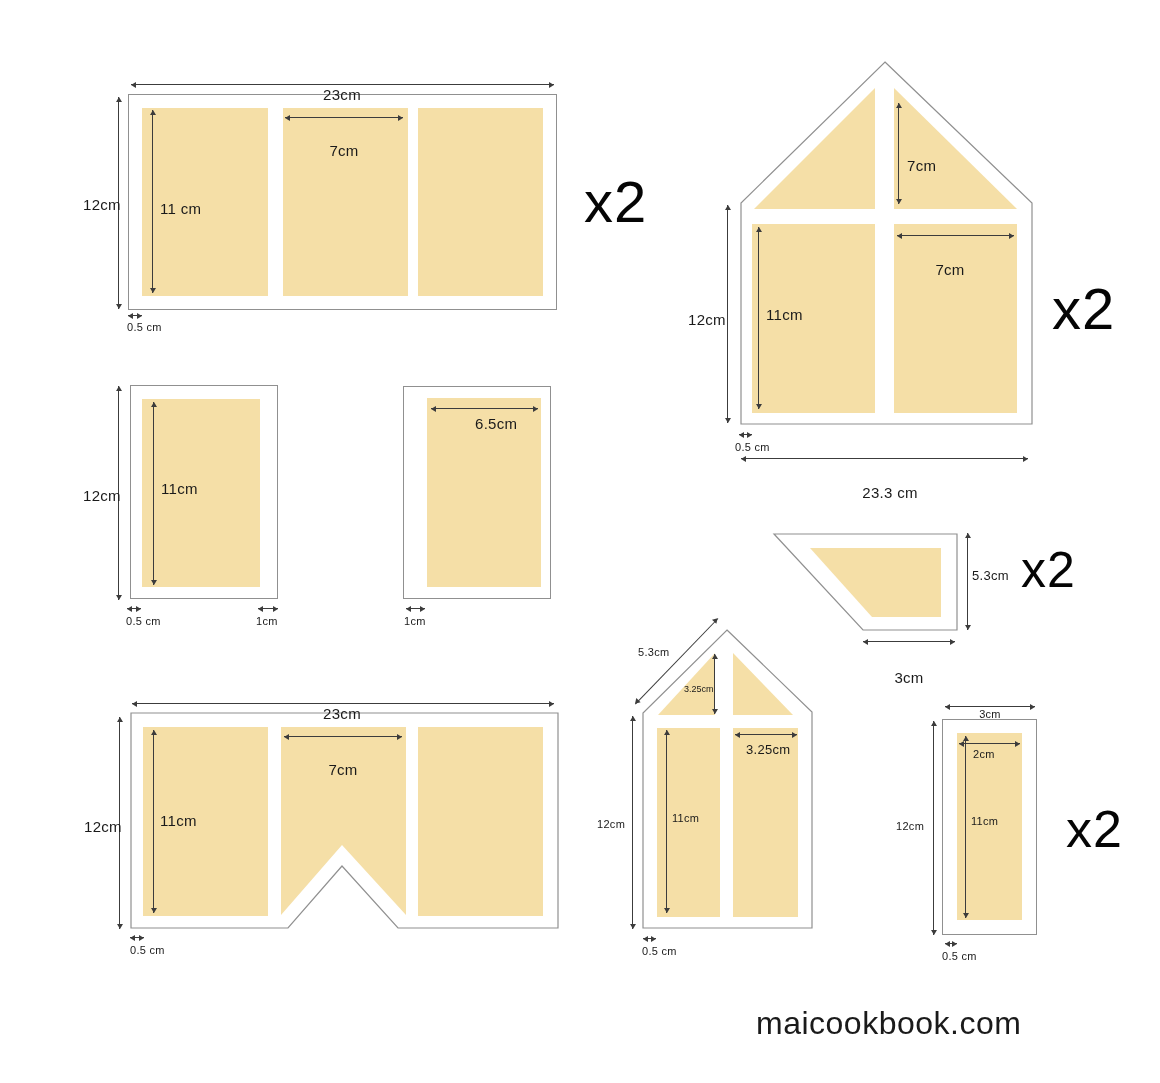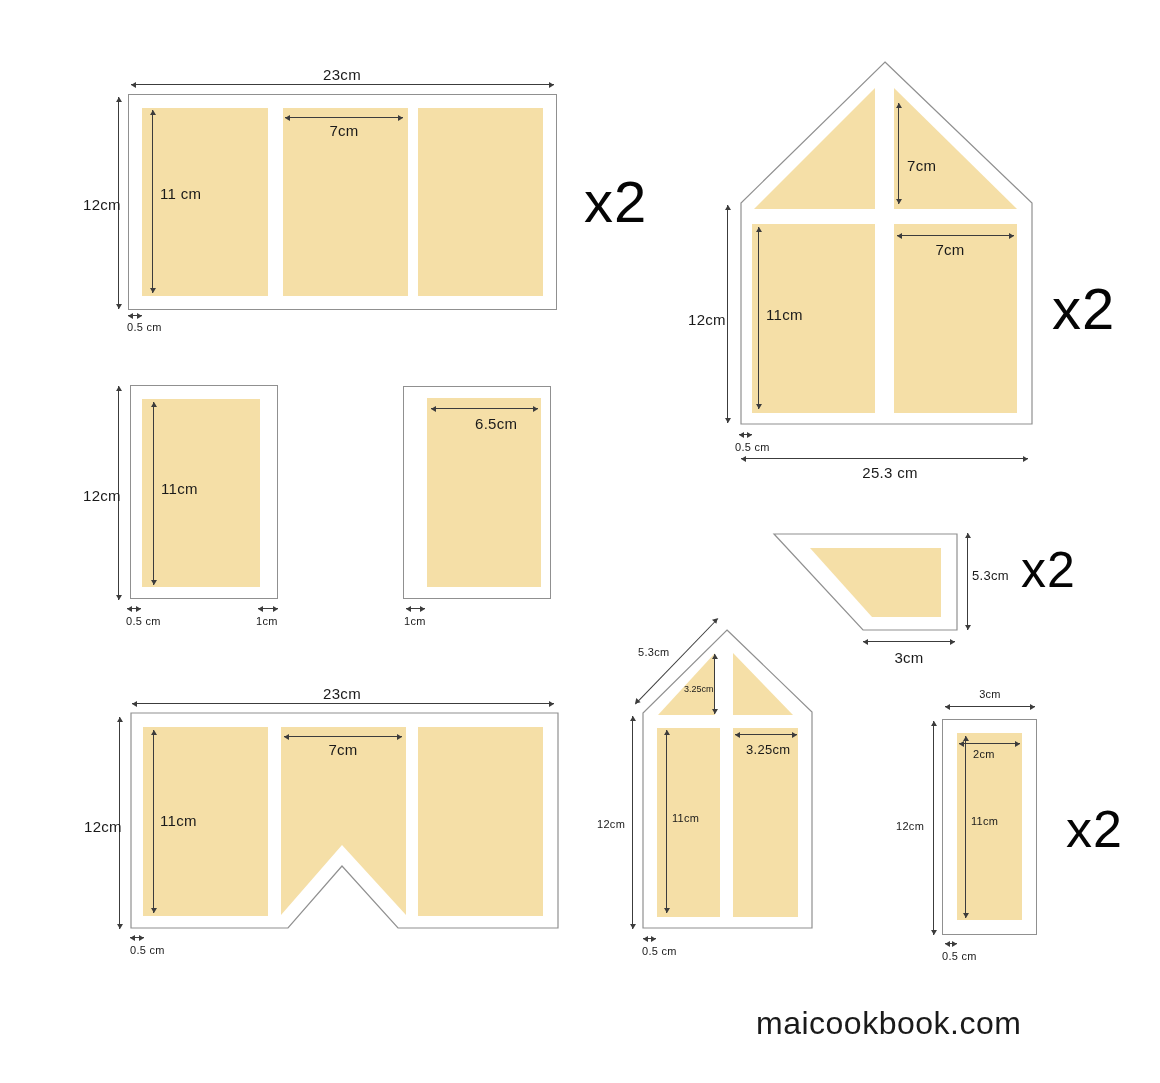--- a/index.html
+++ b/index.html
@@ -16,21 +16,21 @@
   }
   .obox{position:absolute;background:#fff;border:1px solid var(--outline);box-sizing:border-box;}
   .tan{position:absolute;background:var(--panel);}
   svg.shape{position:absolute;overflow:visible;}
   .outline-poly{fill:#fff;stroke:var(--outline);stroke-width:1.2;}
   .tan-poly{fill:var(--panel);stroke:none;}
   .lbl{position:absolute;font-size:15px;line-height:1.2;letter-spacing:.3px;color:var(--text);white-space:nowrap;}
   .lbl.s14{font-size:11px;}
   .lbl.s13{font-size:13px;}
   .lbl.s9{font-size:9px;letter-spacing:0;}
-  .ctr{transform:translateX(-50%);}
+  .ctr{transform:translateX(-50%);margin-top:20px;}
   .x2{position:absolute;font-size:58px;line-height:1;color:#050505;letter-spacing:1px;}
   
   .dh{position:absolute;height:0;border-top:1px solid var(--dimension-line);}
   .dh::before,.dh::after{content:"";position:absolute;top:-3px;width:0;height:0;
     border-top:3px solid transparent;border-bottom:3px solid transparent;}
   .dh::before{left:0;border-right:5px solid var(--dimension-line);}
   .dh::after{right:0;border-left:5px solid var(--dimension-line);}
   
   .dv{position:absolute;width:0;border-left:1px solid var(--dimension-line);}
   .dv::before,.dv::after{content:"";position:absolute;left:-3px;width:0;height:0;
@@ -48,21 +48,21 @@
   <div>
     <div class="obox" style="left:128px;top:94px;width:429px;height:216px;"></div>
     <div class="tan" style="left:142px;top:108px;width:126px;height:188px;"></div>
     <div class="tan" style="left:283px;top:108px;width:125px;height:188px;"></div>
     <div class="tan" style="left:418px;top:108px;width:125px;height:188px;"></div>
     <div class="dh" style="left:131px;top:84px;width:423px;"></div>
     <div class="lbl ctr" style="left:342px;top:66px;">23cm</div>
     <div class="dv" style="left:118px;top:97px;height:212px;"></div>
     <div class="lbl" style="left:83px;top:196px;">12cm</div>
     <div class="dv" style="left:152px;top:110px;height:183px;"></div>
-    <div class="lbl" style="left:160px;top:185px;">11 cm</div>
+    <div class="lbl" style="left:160px;top:200px;">11 cm</div>
     <div class="dh" style="left:285px;top:117px;width:118px;"></div>
     <div class="lbl ctr" style="left:344px;top:122px;">7cm</div>
     <div class="dh" style="left:128px;top:315px;width:14px;"></div>
     <div class="lbl s14" style="left:127px;top:321px;">0.5 cm</div>
     <div class="x2" style="left:584px;top:173px;">x2</div>
   </div>
 
   <div>
     <svg class="shape" style="left:739px;top:60px;" width="295" height="366" viewBox="0 0 295 366">
       <polygon class="outline-poly" points="146,2 293,143 293,364 2,364 2,143"></polygon>
@@ -75,21 +75,21 @@
     <div class="lbl" style="left:907px;top:157px;">7cm</div>
     <div class="dv" style="left:758px;top:227px;height:182px;"></div>
     <div class="lbl" style="left:766px;top:306px;">11cm</div>
     <div class="dh" style="left:897px;top:235px;width:117px;"></div>
     <div class="lbl ctr" style="left:950px;top:241px;">7cm</div>
     <div class="dv" style="left:727px;top:205px;height:218px;"></div>
     <div class="lbl" style="left:688px;top:311px;">12cm</div>
     <div class="dh" style="left:739px;top:434px;width:13px;"></div>
     <div class="lbl s14" style="left:735px;top:441px;">0.5 cm</div>
     <div class="dh" style="left:741px;top:458px;width:287px;"></div>
-    <div class="lbl ctr" style="left:890px;top:464px;">25.3 cm</div>
+    <div class="lbl ctr" style="left:890px;top:464px;">23.3 cm</div>
     <div class="x2" style="left:1052px;top:280px;">x2</div>
   </div>
 
   <div>
     <div class="obox" style="left:130px;top:385px;width:148px;height:214px;"></div>
     <div class="tan" style="left:142px;top:399px;width:118px;height:188px;"></div>
     <div class="dv" style="left:118px;top:386px;height:214px;"></div>
     <div class="lbl" style="left:83px;top:487px;">12cm</div>
     <div class="dv" style="left:153px;top:402px;height:183px;"></div>
     <div class="lbl" style="left:161px;top:480px;">11cm</div>

